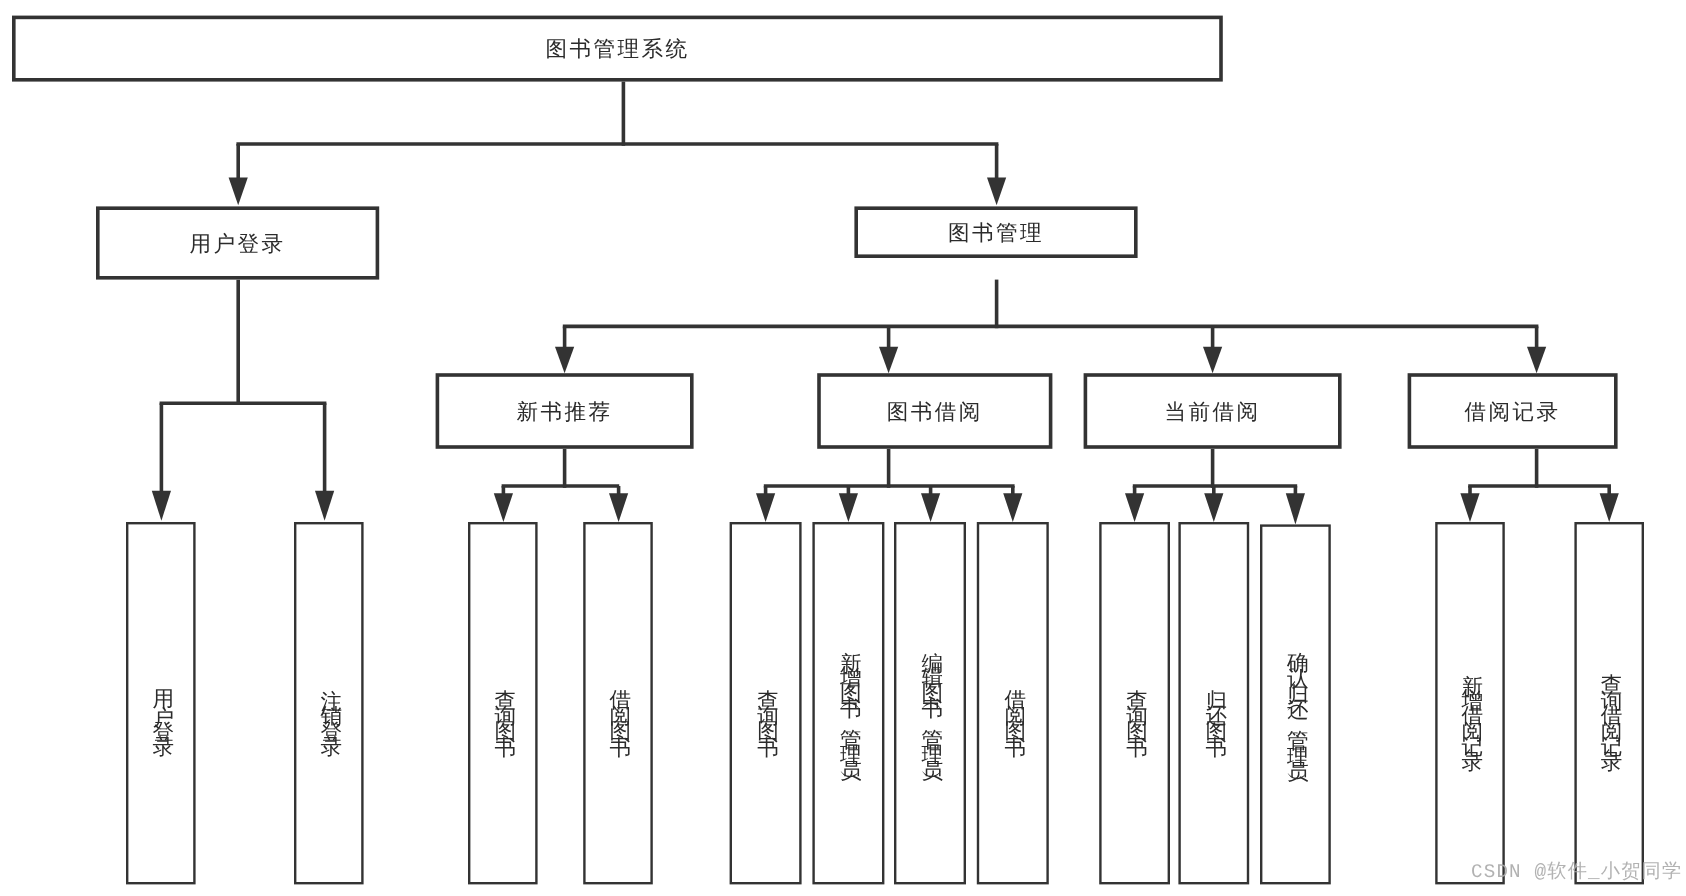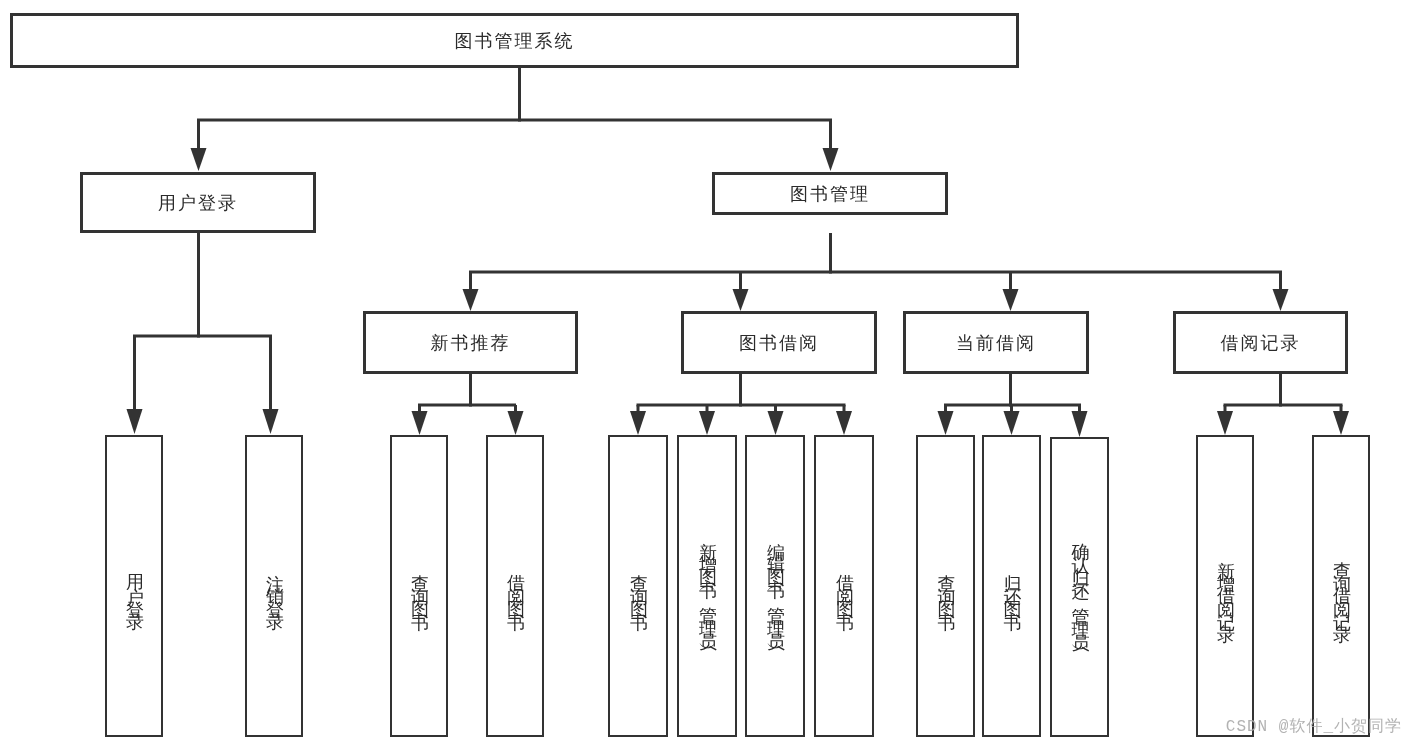--- a/index.html
+++ b/index.html
@@ -144,21 +144,21 @@
   <div class="node" style="left:712px; top:172px; width:236px; height:43px;">
     <span>图书管理</span>
   </div>
 
   <div class="node" style="left:363px; top:311px; width:215px; height:63px;">
     <span>新书推荐</span>
   </div>
   <div class="node" style="left:633px; top:311px; width:196px; height:63px;margin-left:48px;">
     <span>图书借阅</span>
   </div>
-  <div class="node" style="left:903px; top:311px; width:186px; height:63px;">
+  <div class="node" style="left:903px; top:311px; width:215px; height:63px;">
     <span>当前借阅</span>
   </div>
   <div class="node" style="left:1173px; top:311px; width:175px; height:63px;">
     <span>借阅记录</span>
   </div>
 
   <div class="node-v" style="left:105px; top:435px; width:58px; height:302px;">
     <span class="vlabel">用户登录</span>
   </div>
   <div class="node-v" style="left:245px; top:435px; width:58px; height:302px;">

